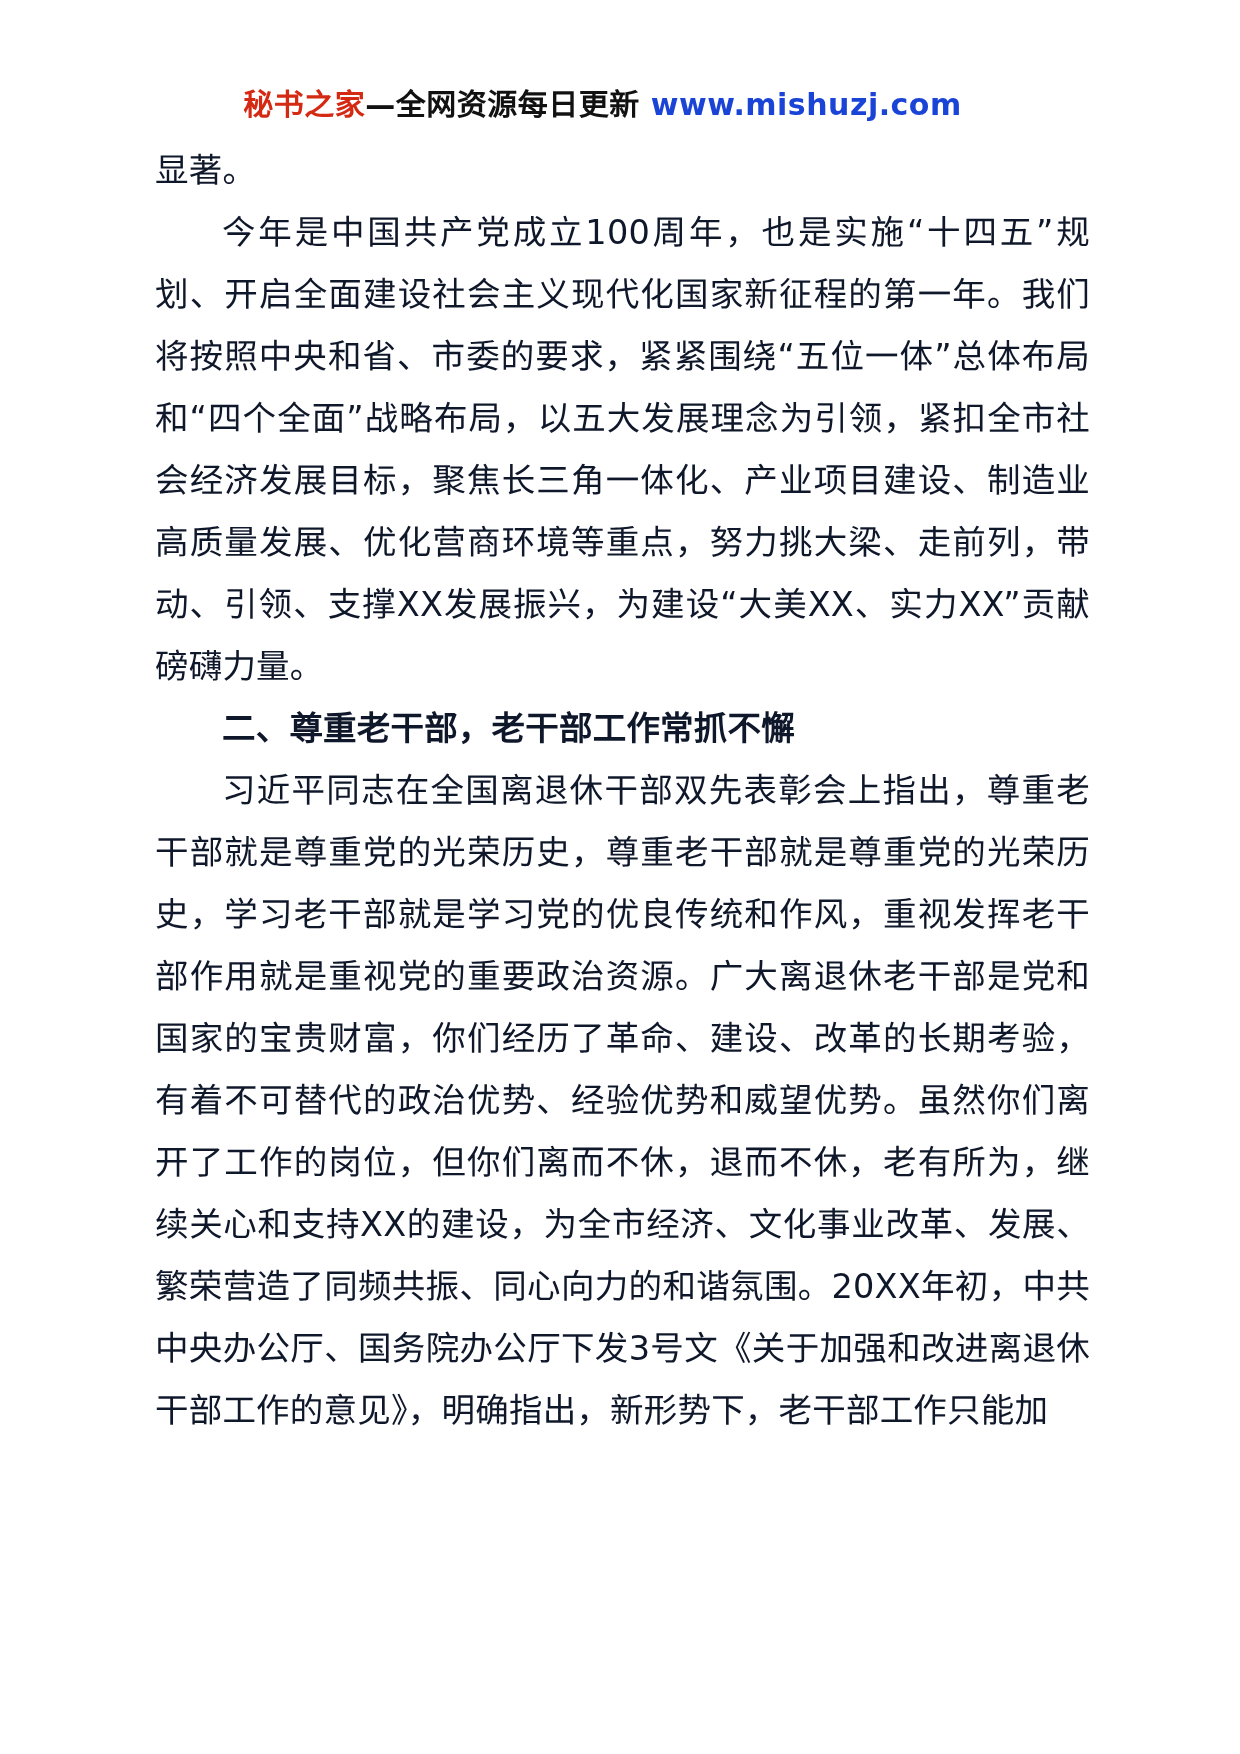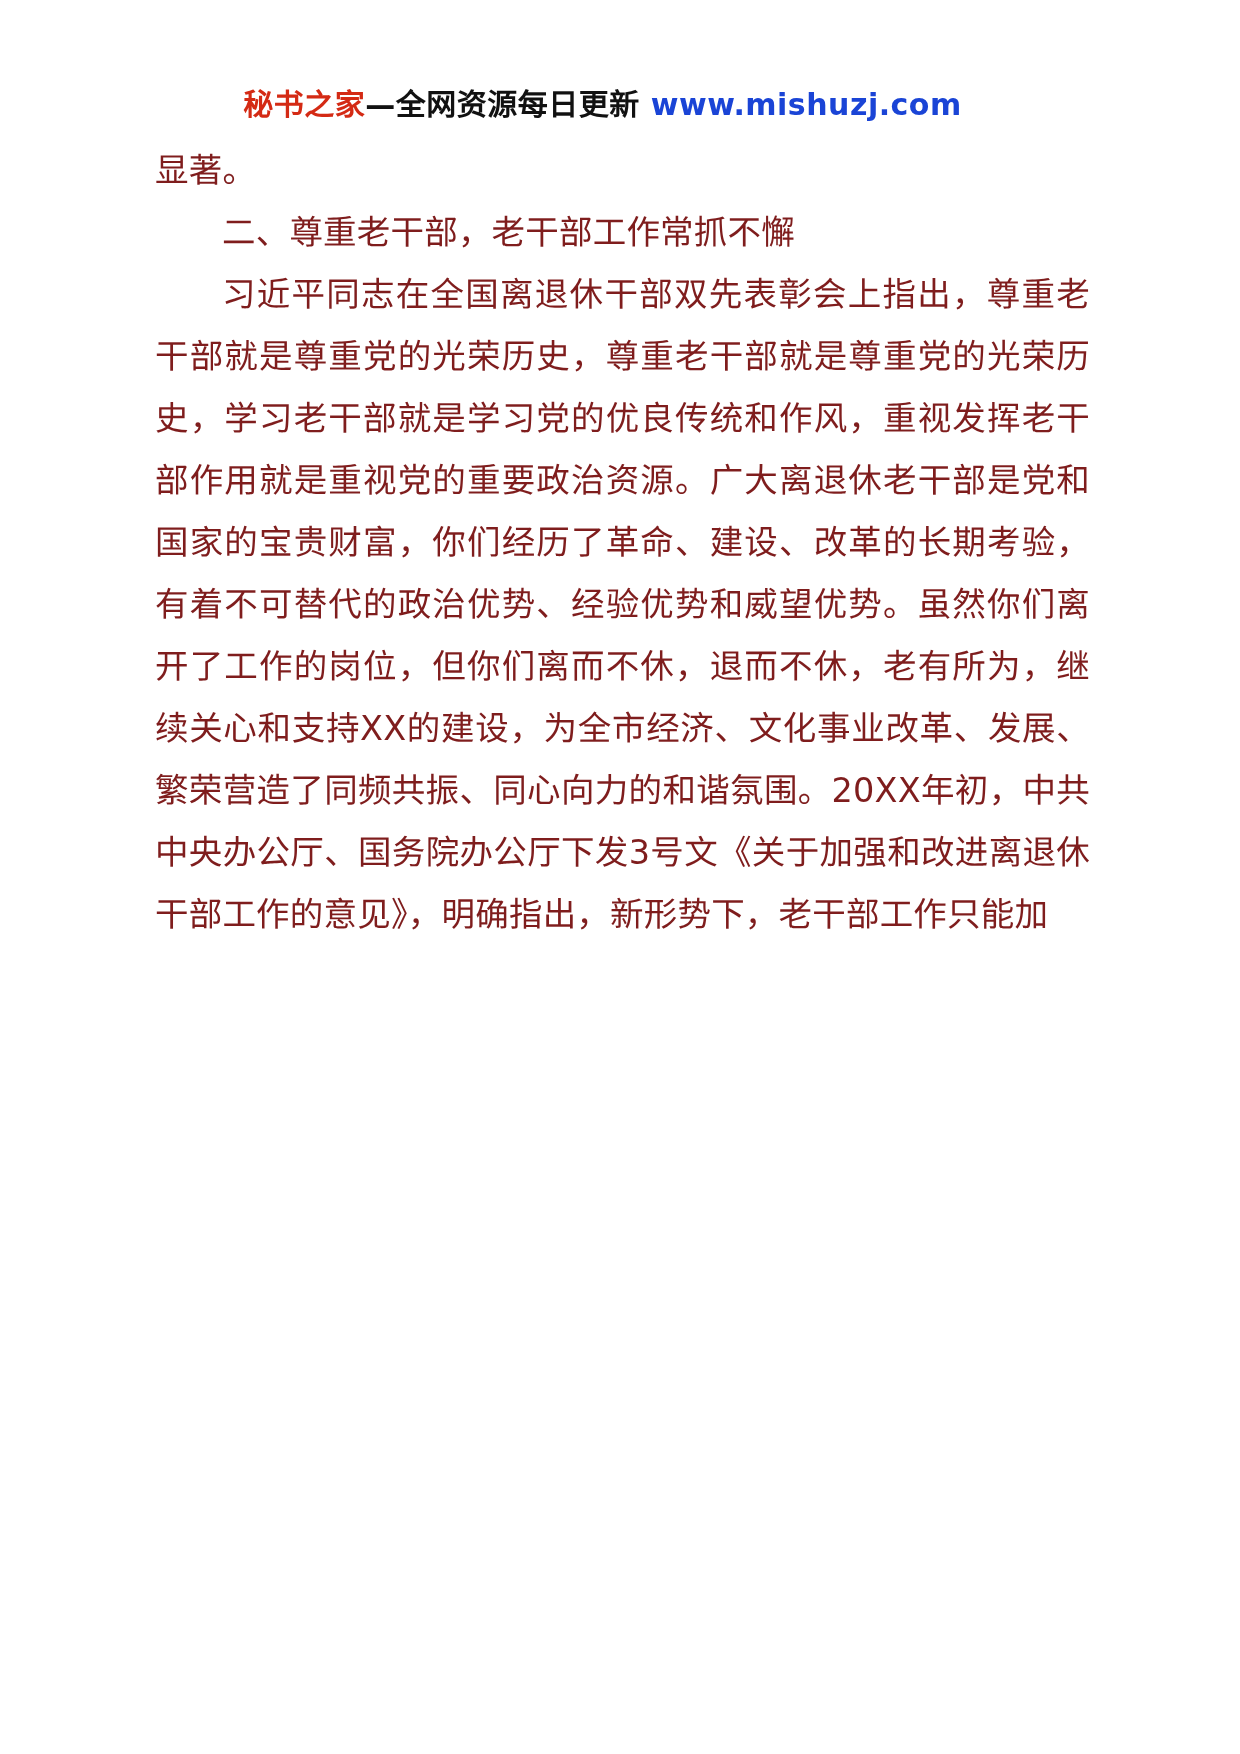--- a/index.html
+++ b/index.html
@@ -43,50 +43,51 @@
   }
   .wm-url {
     color: #1a44d6;
     font-family: "DejaVu Sans", "Liberation Sans", sans-serif;
   }
   .doc-body {
     position: absolute;
     left: 155px;
     top: 140px;
     width: 935px;
-    color: #7f1d1d;
+    color: #0f172a;
     font-size: 33.5px;
     line-height: 62px;
     text-align: justify;
     text-justify: inter-ideograph;
     font-family: "DejaVu Sans", "Liberation Sans", sans-serif;
   }
   .doc-body p {
     margin: 0;
     padding: 0;
     text-align: justify;
     text-justify: inter-ideograph;
     letter-spacing: 0.2px;
   }
   .indent {
     text-indent: 2em;
   }
   .heading {
     text-indent: 2em;
-    font-weight: normal;
+    font-weight: bold;
   }
 </style>
 </head>
 <body>
 
 <div class="page">
 
   <div class="watermark">
     <span class="wm-brand">秘书之家</span><span class="wm-mid">—</span><span class="wm-mid">全网资源每日更新</span> <span class="wm-url">www.mishuzj.com</span>
   </div>
 
   <div class="doc-body">
     <p class="plain">显著。</p>
+    <p class="indent">今年是中国共产党成立100周年，也是实施“十四五”规划、开启全面建设社会主义现代化国家新征程的第一年。我们将按照中央和省、市委的要求，紧紧围绕“五位一体”总体布局和“四个全面”战略布局，以五大发展理念为引领，紧扣全市社会经济发展目标，聚焦长三角一体化、产业项目建设、制造业高质量发展、优化营商环境等重点，努力挑大梁、走前列，带动、引领、支撑XX发展振兴，为建设“大美XX、实力XX”贡献磅礴力量。</p>
     <p class="heading">二、尊重老干部，老干部工作常抓不懈</p>
     <p class="indent">习近平同志在全国离退休干部双先表彰会上指出，尊重老干部就是尊重党的光荣历史，尊重老干部就是尊重党的光荣历史，学习老干部就是学习党的优良传统和作风，重视发挥老干部作用就是重视党的重要政治资源。广大离退休老干部是党和国家的宝贵财富，你们经历了革命、建设、改革的长期考验，有着不可替代的政治优势、经验优势和威望优势。虽然你们离开了工作的岗位，但你们离而不休，退而不休，老有所为，继续关心和支持XX的建设，为全市经济、文化事业改革、发展、繁荣营造了同频共振、同心向力的和谐氛围。20XX年初，中共中央办公厅、国务院办公厅下发3号文《关于加强和改进离退休干部工作的意见》，明确指出，新形势下，老干部工作只能加</p>
   </div>
 
 </div>
 
 </body></html>

